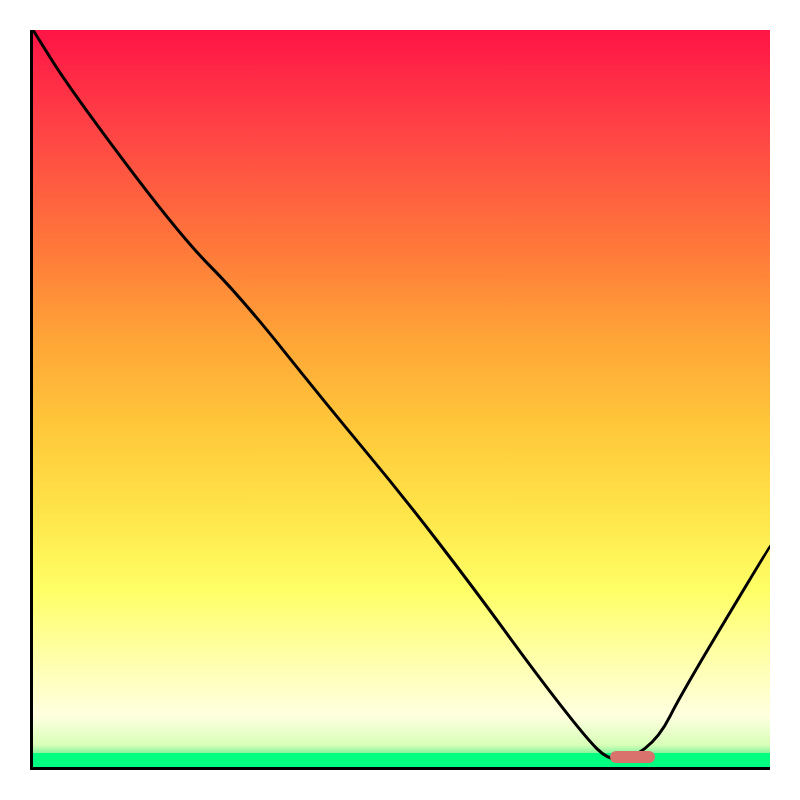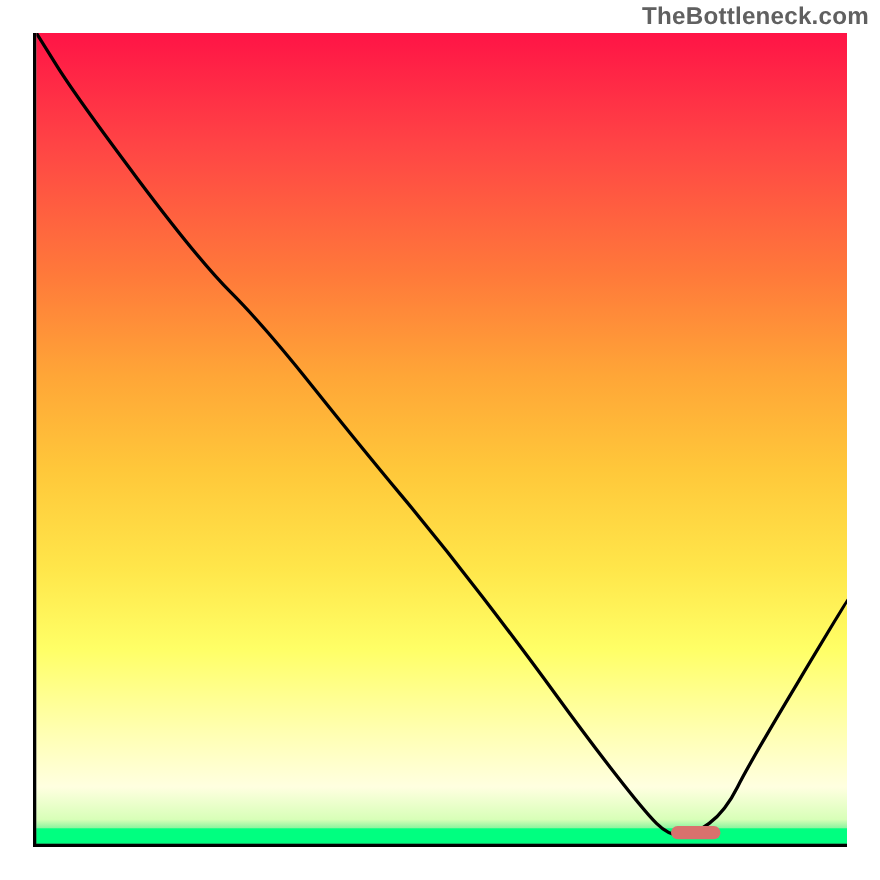--- a/index.html
+++ b/index.html
@@ -65,21 +65,20 @@
     height: 12px;
     width: 44px;
     border-radius: 6px;
     background: #d9716d;
   }
 </style>
 </head>
 <body>
 
 <div class="wrap">
-  <div class="watermark">TheBottleneck.com</div>
 
   <div class="plot">
     <svg class="svg-layer" viewBox="0 0 740 740" preserveAspectRatio="none">
       <path id="curve-path" fill="none" stroke="#000000" stroke-width="3" d="M 0.0 0.0 Q 0.0 0.0 18.5 29.6 Q 37.0 59.2 92.5 133.2 Q 148.0 207.2 177.6 236.8 Q 207.2 266.4 251.6 321.9 Q 296.0 377.4 333.0 421.8 Q 370.0 466.2 407.0 514.3 Q 444.0 562.4 473.6 603.1 Q 503.2 643.8 529.1 677.1 Q 555.0 710.4 566.1 721.5 Q 577.2 732.6 588.3 732.6 Q 599.4 732.6 614.2 721.5 Q 629.0 710.4 640.1 688.2 Q 651.2 666.0 695.6 592.0 T 740.0 518.0"></path>
     </svg>
     <div id="marker" class="marker" style="left: 577.2px; width: 44.4px; bottom: 4.44px; background: rgb(217, 113, 109);"></div>
   </div>
 </div>
 
 </body></html>

